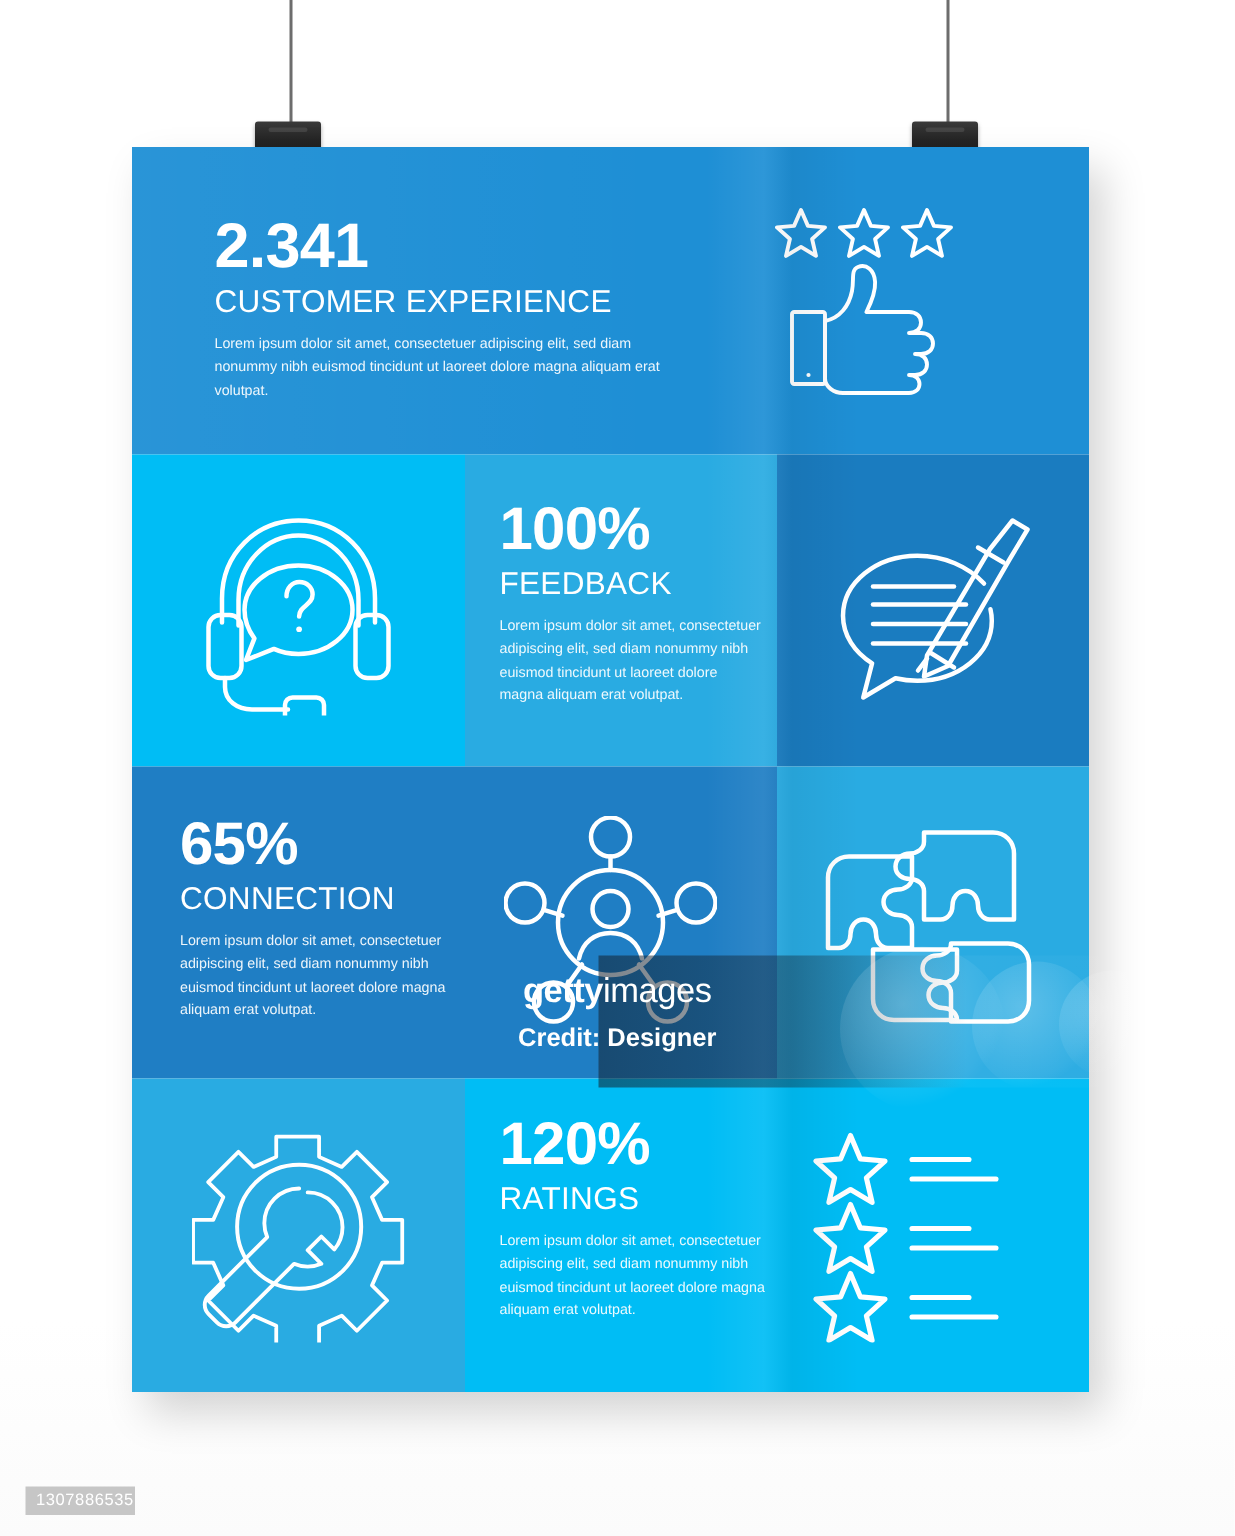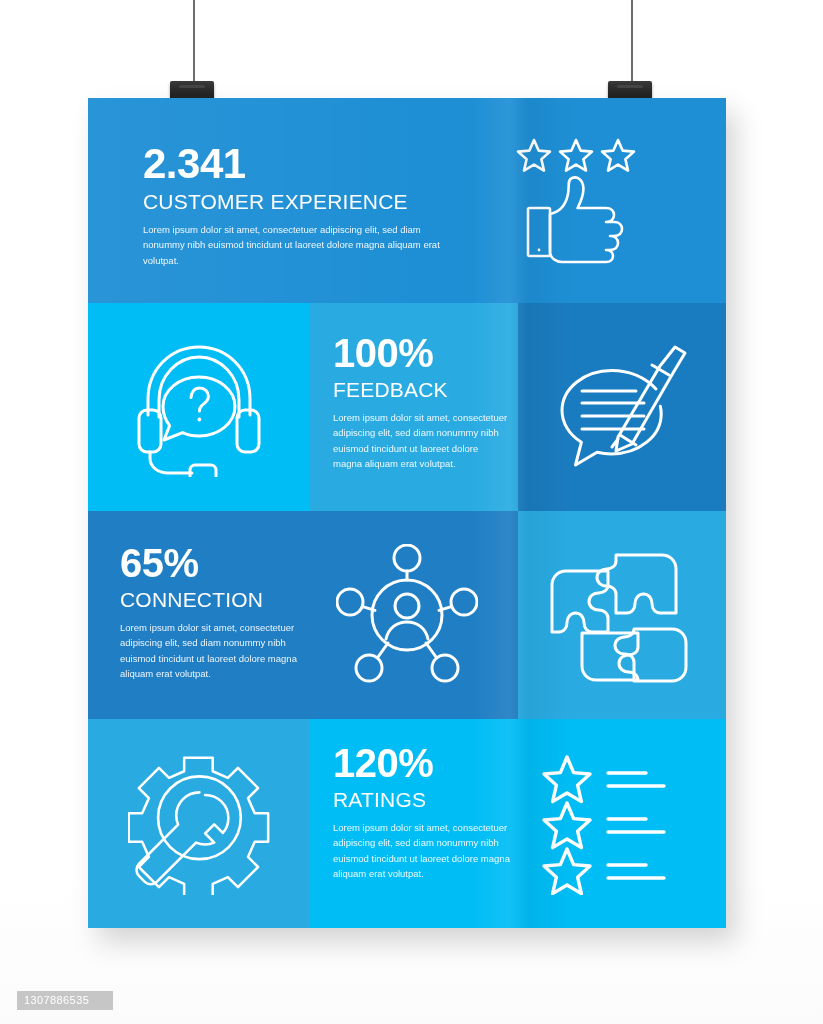--- a/index.html
+++ b/index.html
@@ -74,21 +74,21 @@
     color:#fff;font-size:23px;letter-spacing:-.3px;}
   .wm-text b{font-weight:700;}
   .wm-text i{font-style:normal;font-weight:400;}
   .wm-credit{position:absolute;left:0;top:45px;width:823px;text-align:center;
     color:#fff;font-size:17px;font-weight:700;}
 
   
   .idchip{position:absolute;left:17px;top:991px;
     background:#c6c6c6;color:#ffffff;
     font-size:11px;letter-spacing:.4px;
-    padding:3px 24px 4px 7px;}
+    padding:3px 1px 4px 7px;}
 </style>
 </head>
 <body>
 
 <div class="stage">
 
   <div class="string" style="left:193px;height:84px;"></div>
   <div class="string" style="left:631px;height:84px;"></div>
   <div class="clip-lip" style="left:166px;top:105px;"></div>
   <div class="clip-lip" style="left:604px;top:105px;"></div>
@@ -222,16 +222,26 @@
           <path d="M66 66 H104"></path>
           <path d="M66 79 H122"></path>
           <path d="M66 112 H104"></path>
           <path d="M66 125 H122"></path>
         </svg>
       </div>
     </div>
 
   </div>
 
+  <div class="wm">
+    <div class="wm-band"></div>
+    <div class="wm-blob" style="left:560px;top:-6px;width:110px;height:110px;"></div>
+    <div class="wm-blob" style="left:648px;top:4px;width:86px;height:86px;"></div>
+    <div class="wm-blob" style="left:706px;top:10px;width:72px;height:72px;"></div>
+    <div class="wm-text">
+      <b>getty</b><i>images</i>
+    </div>
+    <div class="wm-credit">Credit: Designer</div>
+  </div>
 
   <div class="idchip">1307886535</div>
 
 </div>
 
 </body></html>

